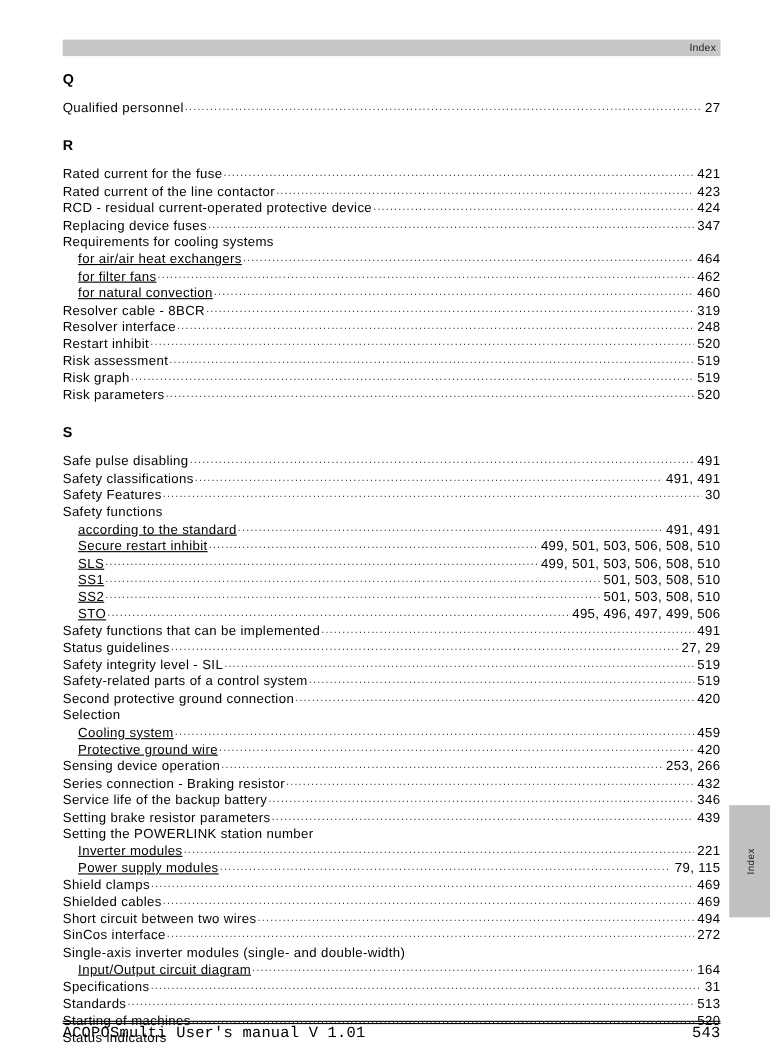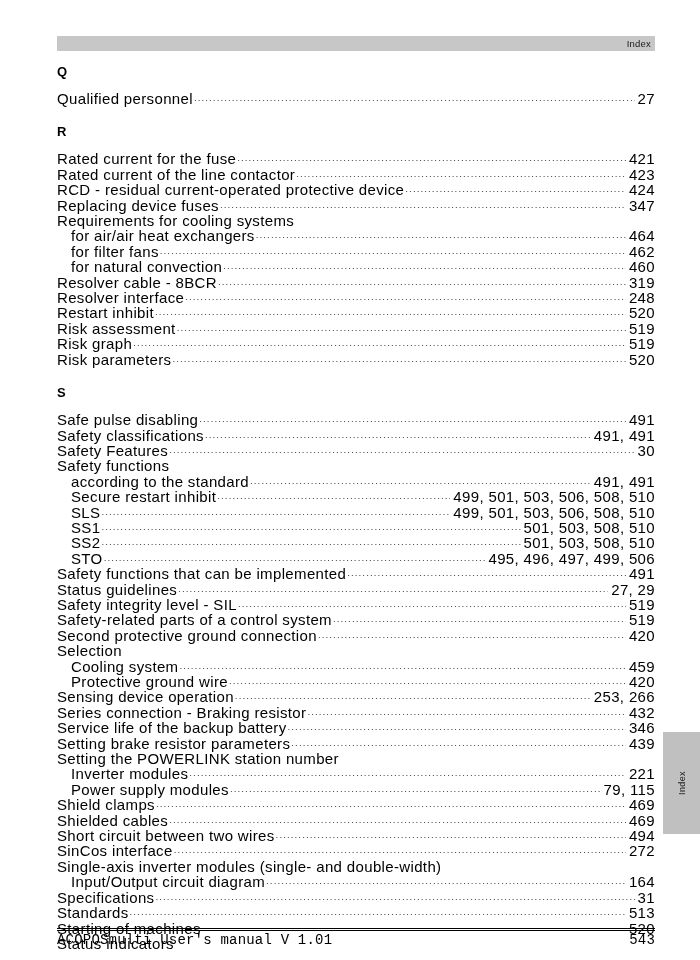--- a/index.html
+++ b/index.html
@@ -61,21 +61,21 @@
     padding: 0 0 1px 0;
     letter-spacing: 0.3px;
   }
   .letter-group.spaced { padding-top: 18px; }
   .letter-group .entries { padding-top: 10px; }
 
   
   .entry {
     display: flex;
     align-items: flex-end;
-    font-size: 15px;
+    font-size: 12px;
     line-height: 15.4px;
     white-space: nowrap;
     letter-spacing: 0.35px;
     justify-content: space-between;
   }
   .entry .label {
     flex: 0 0 auto;
     padding-right: 1px;
   }
   .entry .leader {
@@ -93,21 +93,21 @@
     bottom: 1px;
     white-space: nowrap;
     letter-spacing: 1.1px;
   }
   .entry .pages {
     flex: 0 0 auto;
     padding-left: 3px;
     text-align: right;
   }
   
-  .entry.sub .label { padding-left: 14px; }
+  .entry.sub .label { padding-left: 14px; text-decoration: underline; }
   
   .entry.noleader .leader::after { content: ""; }
 
   
   .side-tab {
     position: absolute;
     left: 663px;
     top: 720px;
     width: 37px;
     height: 102px;

